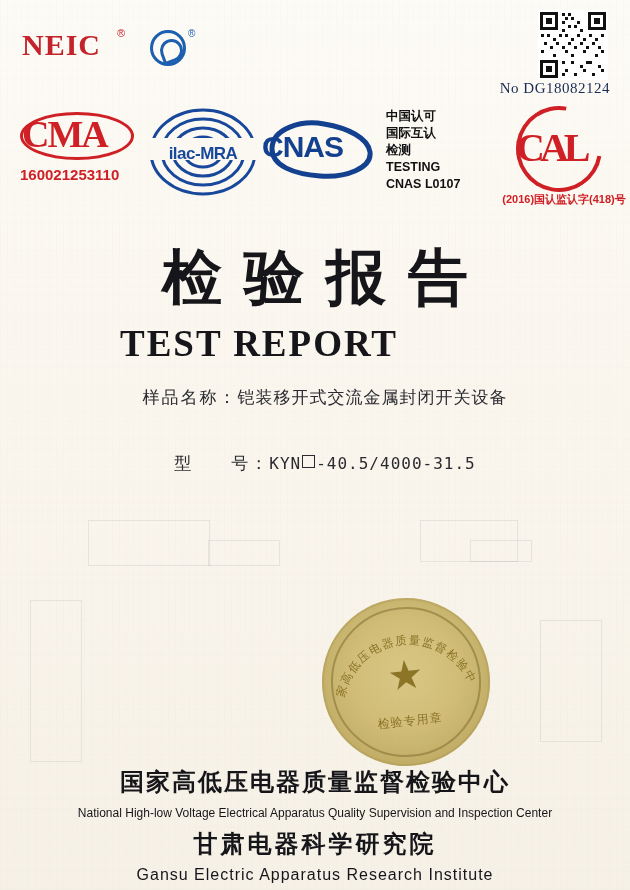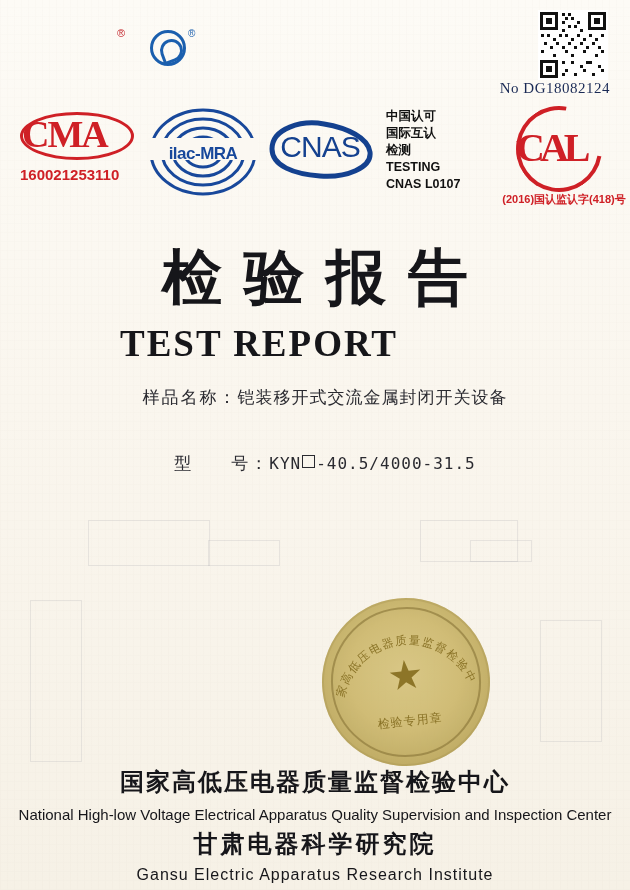--- a/index.html
+++ b/index.html
@@ -181,23 +181,22 @@
     left: 254px;
     top: 18px;
     width: 116px;
     height: 62px;
   }
   .cnas-text {
     position: absolute;
     left: 0;
     top: 12px;
     width: 116px;
-    text-align: center;
-    font-family: "Liberation Sans", sans-serif;
-    font-weight: normal;
+    font-family: "Liberation Sans", sans-serif;
+    font-weight: bold;
     font-size: 30px;
     color: #14418f;
     letter-spacing: -1px;
   }
 
   .cnas-info {
     position: absolute;
     left: 378px;
     top: 8px;
     width: 110px;
@@ -375,21 +374,21 @@
     letter-spacing: 2px;
     color: #16161a;
   }
   .footer-en1 {
     position: absolute;
     left: 0;
     top: 806px;
     width: 630px;
     text-align: center;
     font-family: "Liberation Sans", sans-serif;
-    font-size: 15px;
+    font-size: 12px;
     letter-spacing: 0px;
     color: #16161a;
   }
   .footer-cn2 {
     position: absolute;
     left: 0;
     top: 828px;
     width: 630px;
     text-align: center;
     font-family: "DejaVu Serif", serif;
@@ -418,20 +417,21 @@
 
   <div class="watermark-lines">
     <div class="wm" style="left:88px;  top:520px; width:120px; height:44px;"></div>
     <div class="wm" style="left:208px; top:540px; width:70px;  height:24px;"></div>
     <div class="wm" style="left:420px; top:520px; width:96px;  height:40px;"></div>
     <div class="wm" style="left:470px; top:540px; width:60px;  height:20px;"></div>
     <div class="wm" style="left:30px;  top:600px; width:50px;  height:160px;"></div>
     <div class="wm" style="left:540px; top:620px; width:60px;  height:120px;"></div>
   </div>
 
+  <div class="neic">NEIC</div>
   <div class="neic-r">®</div>
   <div class="gmark"></div>
   <div class="gmark-r">®</div>
 
   <div class="qr">
     <svg width="70" height="70" viewBox="0 0 70 70" aria-hidden="true">
       <rect width="70" height="70" fill="#ffffff"></rect>
       <g fill="#111111">
         <rect x="2" y="2" width="18" height="18"></rect>
         <rect x="5" y="5" width="12" height="12" fill="#ffffff"></rect>

